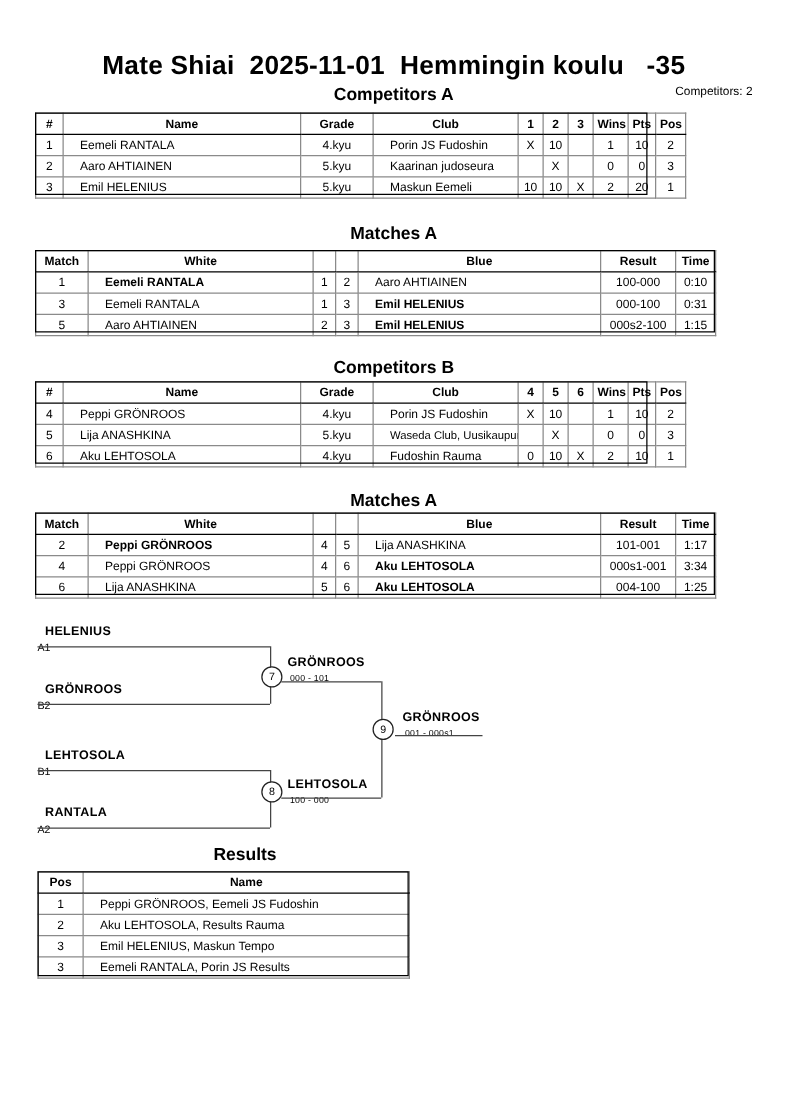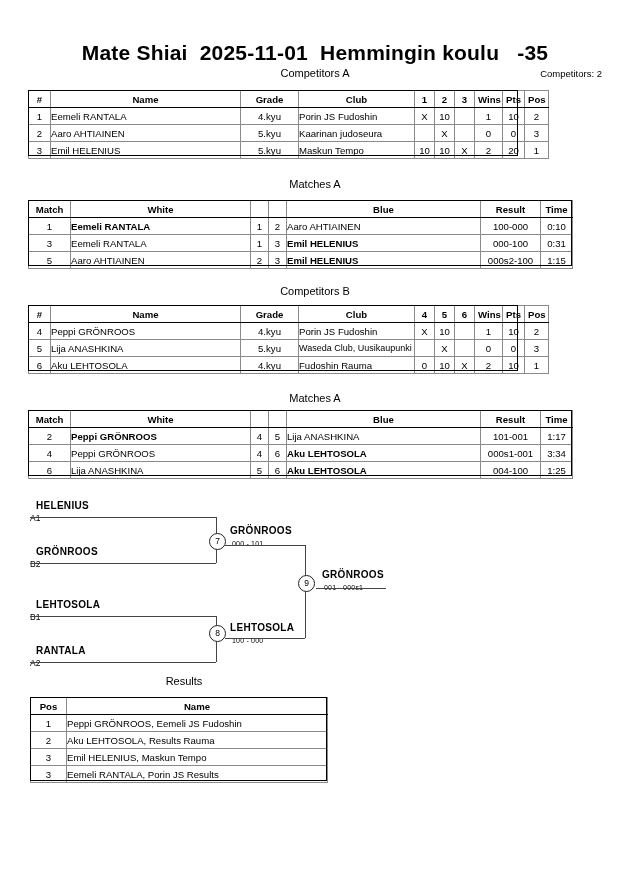--- a/index.html
+++ b/index.html
@@ -35,22 +35,22 @@
     top: 68px;
     right: 28px;
     font-size: 9.5px;
     font-weight: normal;
     white-space: pre;
   }
 
   
   .caption {
     position: absolute;
-    font-size: 11px;
-    font-weight: normal;
+    font-size: 14px;
+    font-weight: bold;
     text-align: center;
     white-space: pre;
   }
 
   
   .tbl {
     position: absolute;
     border-collapse: collapse;
     font-size: 9.6px;
     background: #fff;
@@ -62,21 +62,21 @@
     height: 14px;
     line-height: 13px;
     overflow: hidden;
     white-space: nowrap;
     font-weight: normal;
     text-align: center;
   }
   .tbl th {
     font-weight: bold;
   }
-  .tbl .lft { text-align: left; padding-left: 0; }
+  .tbl .lft { text-align: left; padding-left: 13px; }
   .tbl .bold { font-weight: bold; }
 
   
   .frame {
     position: absolute;
     border: 1.6px solid #000;
     box-sizing: border-box;
     pointer-events: none;
   }
   
@@ -188,21 +188,21 @@
       <td>X</td>
       <td></td>
       <td class="heavy-left">0</td>
       <td>0</td>
       <td>3</td>
     </tr>
     <tr>
       <td>3</td>
       <td class="lft">Emil HELENIUS</td>
       <td>5.kyu</td>
-      <td class="lft">Maskun Tempo</td>
+      <td class="lft">Maskun Eemeli</td>
       <td>10</td>
       <td>10</td>
       <td>X</td>
       <td class="heavy-left">2</td>
       <td>20</td>
       <td>1</td>
     </tr>
   </tbody>
 </table>
 <div class="frame" style="top:90px; left:28px; width:490px; height:66px;"></div>
@@ -420,21 +420,21 @@
   <div class="bk-line-h" style="left:225px; top:143px; width:80px;"></div>
 
   <div class="bk-line-v" style="left:305px; top:50px; height:93px;"></div>
 
   <div class="bk-node" style="left:298px; top:80px;">9</div>
   <div class="bk-name" style="left:322px; top:74px;">GRÖNROOS</div>
   <div class="bk-score" style="left:324px; top:89px;">001 - 000s1</div>
   <div class="bk-line-h" style="left:316px; top:93px; width:70px;"></div>
 </div>
 
-<div class="caption" style="top:675px; left:4px; width:360px;">Results</div>
+<div class="caption" style="top:675px; left:16px; width:360px;">Results</div>
 
 <table class="tbl" id="results-table" style="top:697px; left:30px; width:297px;">
   <colgroup>
     <col style="width:36px">
       <col style="width:261px">
   </colgroup>
   <thead>
     <tr>
       <th class="heavy-bottom-head">Pos</th>
       <th class="heavy-bottom-head">Name</th>

